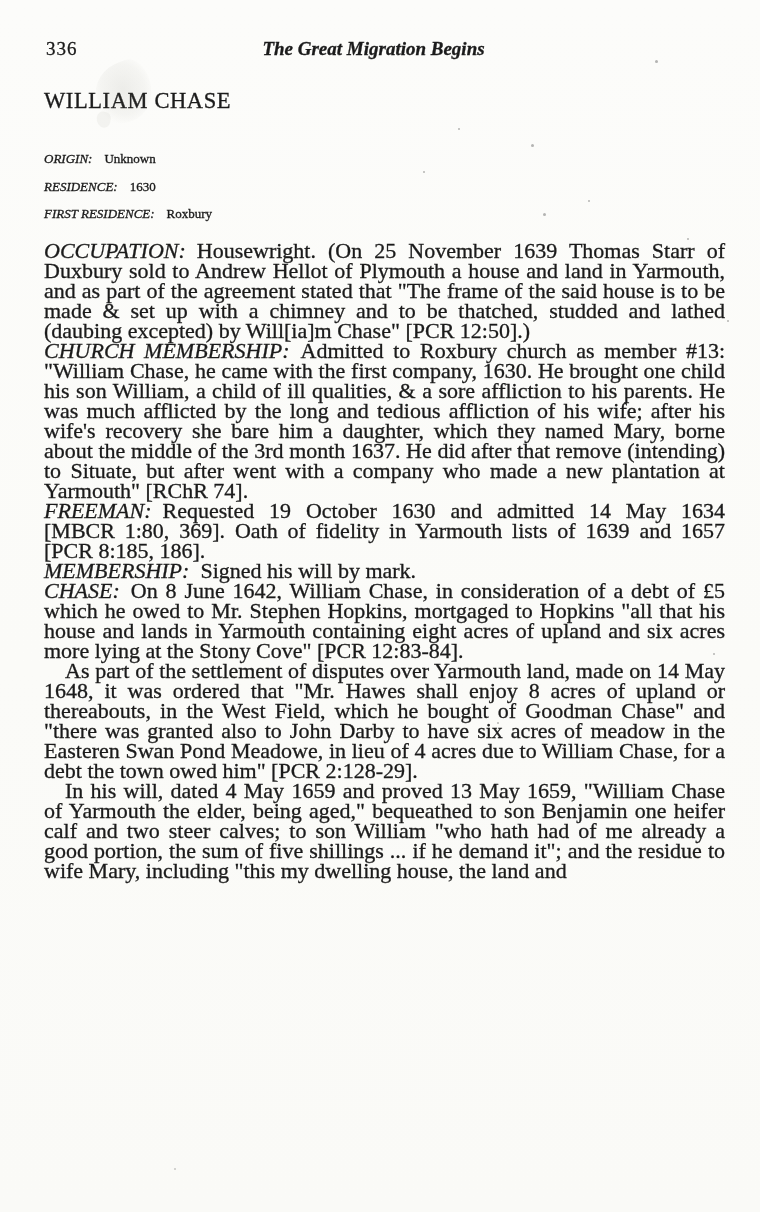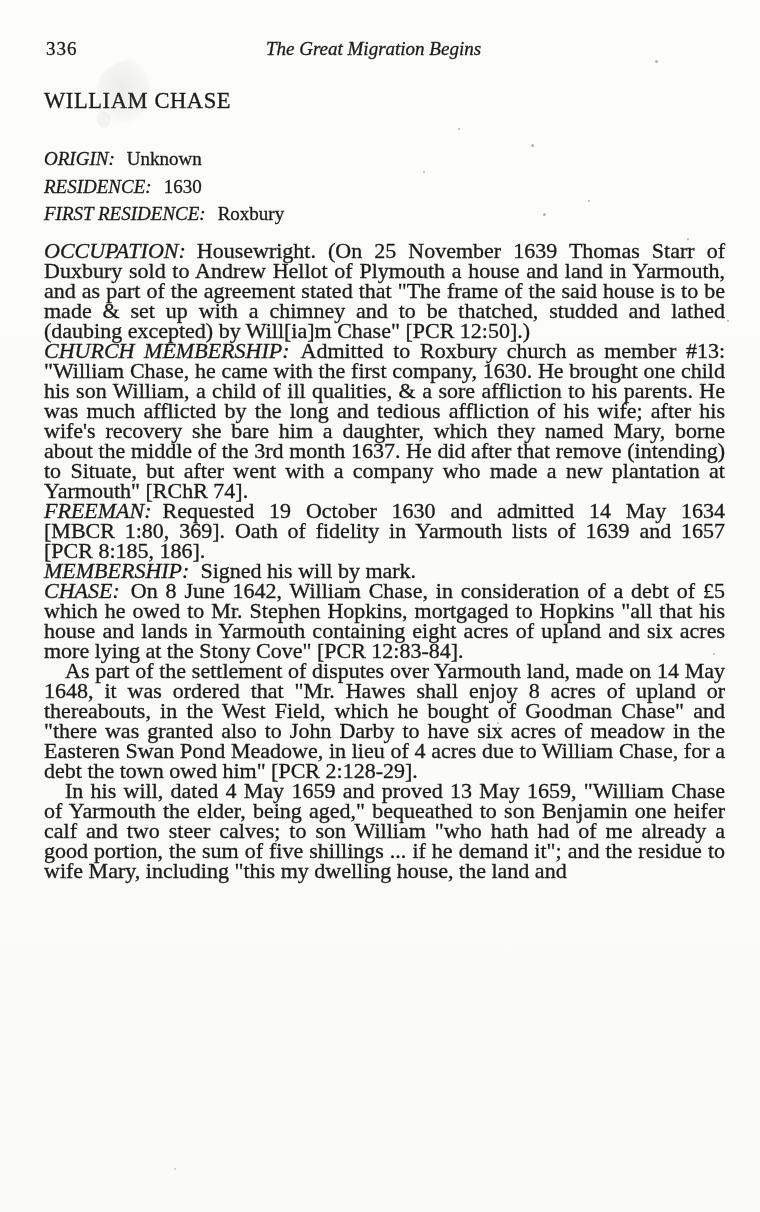--- a/index.html
+++ b/index.html
@@ -19,32 +19,32 @@
 
   
   .header-row { position: relative; height: 23px; }
   .page-number {
     position: absolute; left: 2px; top: 0;
     font-size: 19px; letter-spacing: 1px;
   }
   .running-head {
     position: absolute; left: 8px; right: 30px; top: 0;
     text-align: center;
-    font-size: 19px; font-style: italic; font-weight: normal;
+    font-size: 19px; font-style: italic; font-weight: bold;
   }
 
   
   .entry-title {
     margin: 27px 30px 0 0; padding: 0;
     text-align: left;
     font-size: 22.5px; font-weight: normal; letter-spacing: 0.6px;
   }
 
   
-  .vitals { margin-top: 31px; font-size: 19px; line-height: 27.5px; }
+  .vitals { margin-top: 31px; font-size: 13px; line-height: 27.5px; }
   .vital-label { font-style: italic; margin-right: 12px; }
 
   
   .body { margin-top: 13px; font-size: 22px; line-height: 20px; }
   .body p {
     margin: 0; padding: 0;
     text-align: justify;
   }
   .section-label { font-style: italic; margin-right: 11px; }
   .para.indent { text-indent: 21px; }

